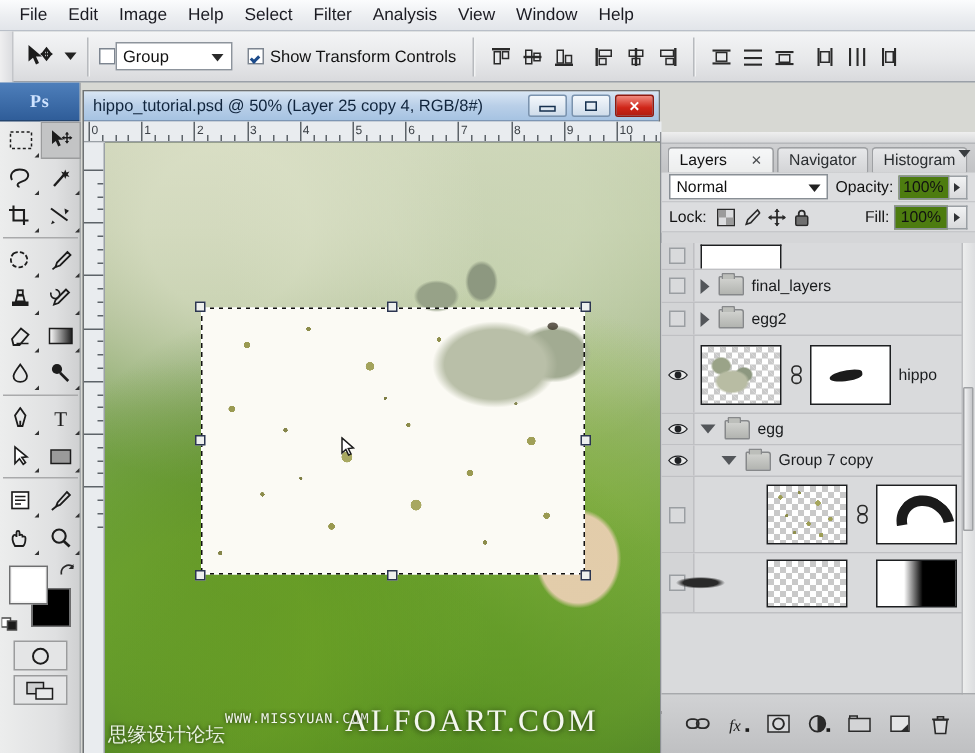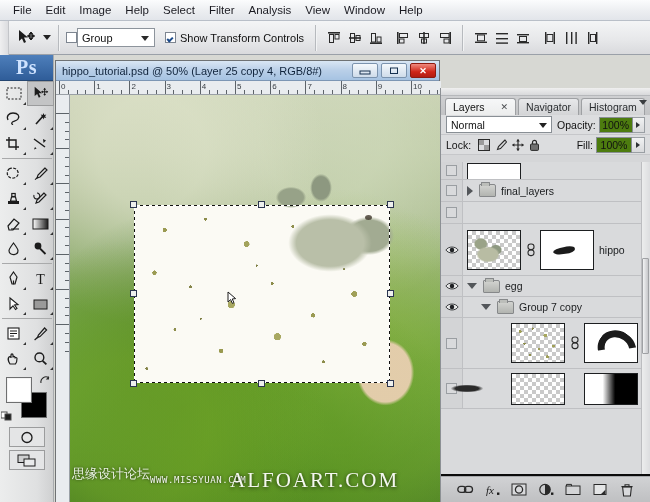--- a/index.html
+++ b/index.html
@@ -66,21 +66,21 @@
   
   #toolbox{
     position:absolute;left:0;top:55px;width:54px;height:447px;
     background:linear-gradient(90deg,#eceded,#dfe0e1 70%,#cfd0d1);
     border-right:1px solid #a8abae;
   }
   #ps-logo{
     height:26px;background:linear-gradient(#4e7fbb,#2f5d99);
     border-bottom:1px solid #24456f;
     display:flex;align-items:center;justify-content:center;
-    color:#cfe3ff;font-weight:bold;font-size:20px;letter-spacing:.5px;
+    color:#cfe3ff;font-weight:bold;font-size:12px;letter-spacing:.5px;
     font-family:"Liberation Serif", serif;
   }
   .tb-grid{ display:flex;flex-wrap:wrap;width:54px; }
   .tb-cell{
     width:27px;height:25px;display:flex;align-items:center;justify-content:center;
     position:relative;
   }
   .tb-cell.sel{ background:#c3c4c5; box-shadow:inset 0 0 0 1px #9b9c9d; }
   .tb-cell .tri{
     position:absolute;right:1px;bottom:1px;width:0;height:0;
@@ -214,21 +214,21 @@
   .handle{
     position:absolute;width:7px;height:7px;background:#eef0ee;
     border:1px solid #2b3550;
   }
   #cursor{
     position:absolute;left:157px;top:196px;width:11px;height:13px;
     pointer-events:none;
   }
   
   #wm-cn{
-    position:absolute;left:2px;bottom:20px;font-size:13px;color:#e9f2e2;
+    position:absolute;left:2px;bottom:4px;font-size:13px;color:#e9f2e2;
     font-family:"DejaVu Sans",sans-serif;
     text-shadow:0 0 3px rgba(0,0,0,.7);white-space:nowrap;
   }
   #wm-url{
     position:absolute;left:80px;bottom:18px;font-size:9px;color:#f2f7ee;
     letter-spacing:.6px;text-shadow:0 0 3px rgba(0,0,0,.8);
     font-family:"DejaVu Sans Mono",monospace;white-space:nowrap;
   }
   #wm-alfo{
     position:absolute;left:160px;bottom:10px;font-size:21px;color:#f4f7ef;
@@ -392,21 +392,21 @@
     position:absolute;right:0;top:74px;width:9px;height:314px;
     background:linear-gradient(90deg,#eceded,#dcdddf);
     border-left:1px solid #bcbdc0;
   }
   #panel-thumbr{
     position:absolute;right:1px;top:96px;width:7px;height:96px;
     background:linear-gradient(90deg,#f2f3f4,#c6c7ca);
     border:1px solid #9fa1a4;border-radius:1px;
   }
   #panel-bottom{
-    position:absolute;left:0;bottom:0;width:210px;height:26px;
+    position:absolute;left:0;bottom:0;width:210px;height:40px;
     background:linear-gradient(#d1d2d4,#bfc0c2);
     border-top:1px solid #a7a9ac;
     display:flex;align-items:center;justify-content:center;gap:9px;
   }
   .pbtn{
     width:18px;height:18px;display:flex;align-items:center;justify-content:center;
   }
   
   #blackstrip{
     position:absolute;left:0;bottom:26px;width:210px;height:2px;background:#0b0b0b;
@@ -972,20 +972,25 @@
         <span class="disc closed"></span>
         <span class="folder"></span>
         <span class="lname">final_layers</span>
       </div>
     </div>
 
     <div class="lrow" style="height:22px">
       <div class="eyecell">
         <div class="eyebox"></div>
       </div>
+      <div class="lbody">
+        <span class="disc closed"></span>
+        <span class="folder"></span>
+        <span class="lname">egg2</span>
+      </div>
     </div>
 
     <div class="lrow" style="height:52px">
       <div class="eyecell">
         <svg class="eye" viewBox="0 0 16 11">
           <path d="M1 5.5 C4 1 12 1 15 5.5 C12 10 4 10 1 5.5 Z" fill="#e9eaea" stroke="#1f2124"></path>
           <circle cx="8" cy="5.5" r="2.6" fill="#1f2124"></circle>
         </svg>
       </div>
       <div class="lbody">

